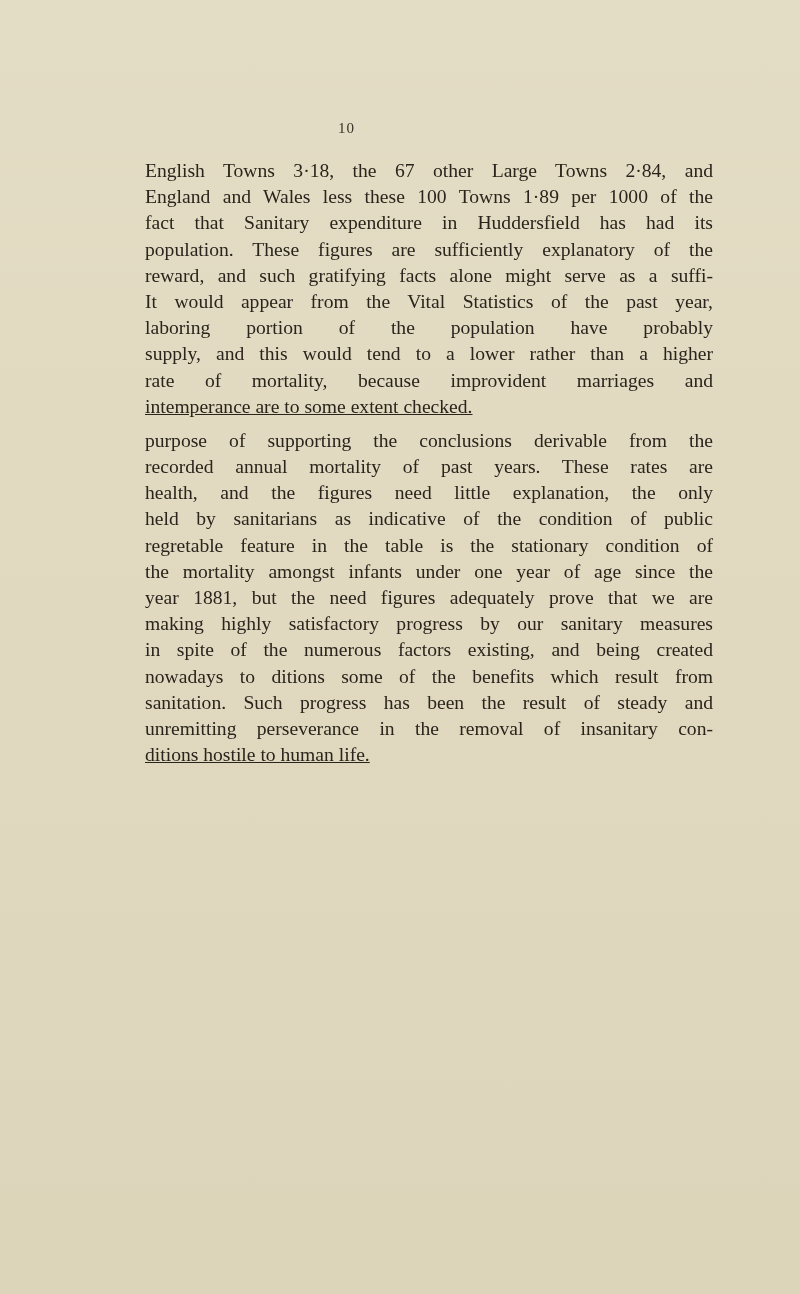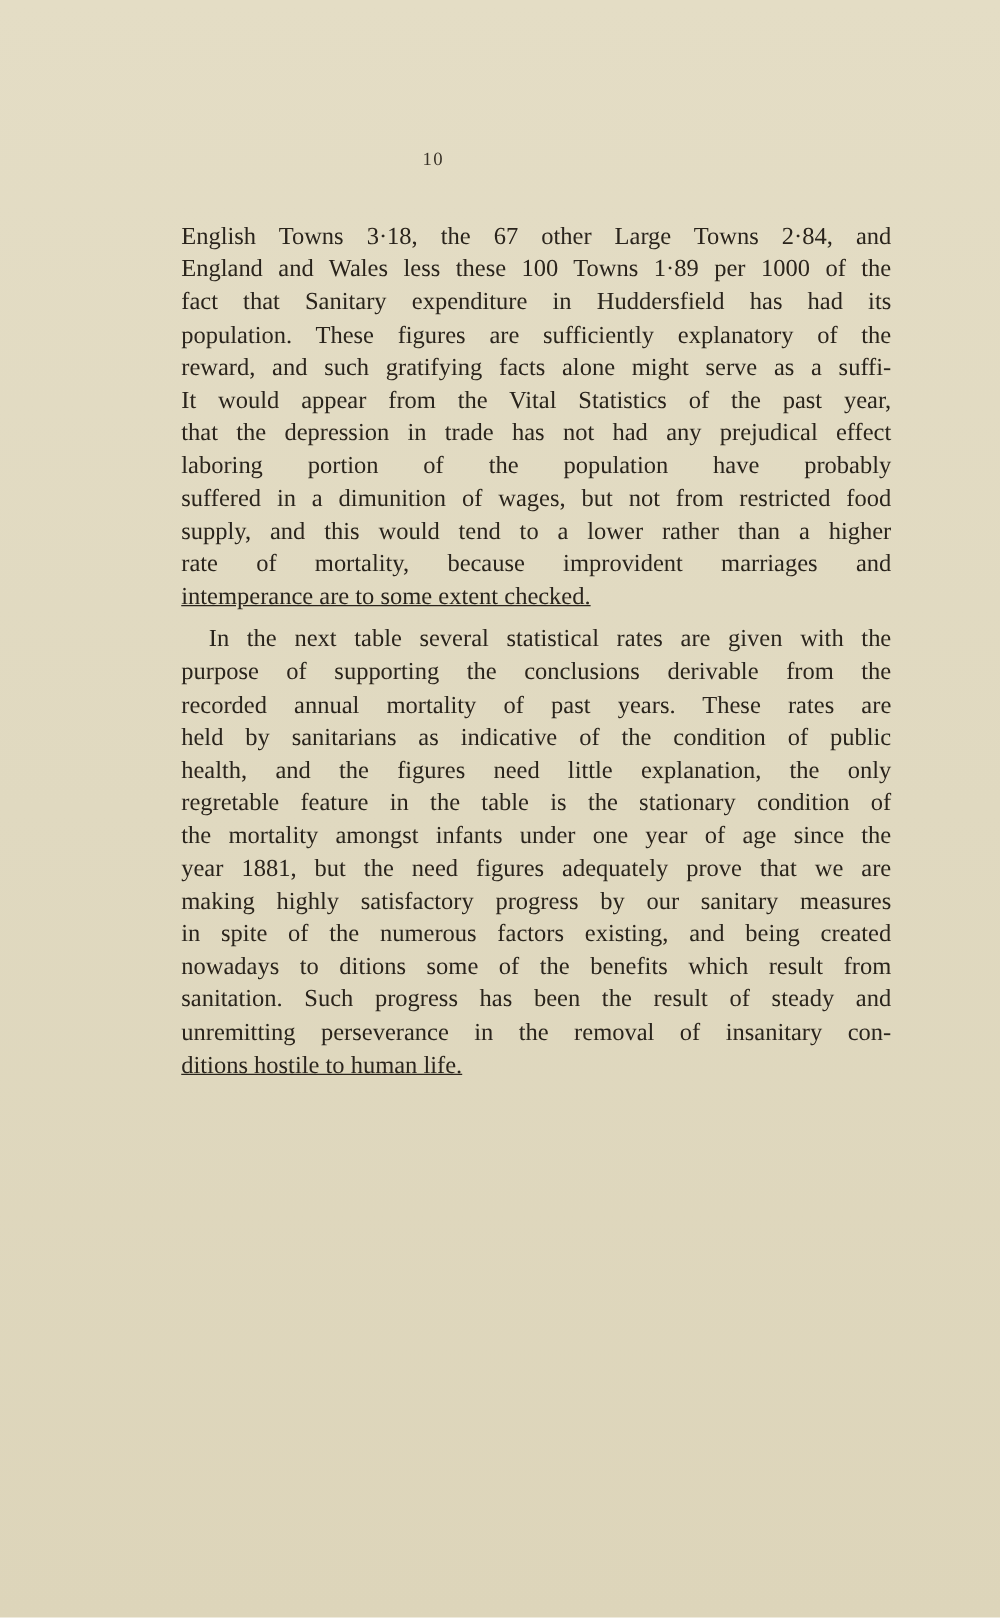--- a/index.html
+++ b/index.html
@@ -9,21 +9,21 @@
       background: linear-gradient(180deg, #e4ddc5 0%, #e0d9c0 50%, #ddd5ba 100%);
       position: relative; overflow: hidden;
       font-family: "Liberation Serif", "DejaVu Serif", serif;
       color: #2a241c;
     }
     .page-number {
       position: absolute; top: 120px; left: 0; width: 693px;
       text-align: center; font-size: 15px; letter-spacing: 1px; color: #3a3328;
     }
     .body-text {
-      position: absolute; top: 158px; left: 145px; width: 568px; margin-top: 19px;
+      position: absolute; top: 158px; left: 145px; width: 568px;
     }
     .line {
       display: block; height: 26.2px; line-height: 26.2px;
       font-size: 19.6px;
       text-align: justify; text-align-last: justify;
       white-space: nowrap; overflow: visible;
     }
     .line.last { text-align-last: left; text-decoration: underline; }
     .line.indent { padding-left: 22px; }
     .para-gap { height: 8px; }
@@ -34,34 +34,31 @@
 <div class="page-number">10</div>
 
 <div class="body-text">
   <div class="paragraph">
     <span class="line">English Towns 3·18, the 67 other Large Towns 2·84, and</span>
     <span class="line">England and Wales less these 100 Towns 1·89 per 1000 of the</span>
     <span class="line">fact that Sanitary expenditure in Huddersfield has had its</span>
     <span class="line">population. These figures are sufficiently explanatory of the</span>
     <span class="line">reward, and such gratifying facts alone might serve as a suffi-</span>
     <span class="line">It would appear from the Vital Statistics of the past year,</span>
-    <span class="line">that the depression in trade has not had any prejudical effect</span>
     <span class="line">laboring portion of the population have probably</span>
-    <span class="line">suffered in a dimunition of wages, but not from restricted food</span>
     <span class="line">supply, and this would tend to a lower rather than a higher</span>
     <span class="line">rate of mortality, because improvident marriages and</span>
     <span class="line last">intemperance are to some extent checked.</span>
   </div>
   <div class="para-gap"></div>
   <div class="paragraph">
-    <span class="line indent">In the next table several statistical rates are given with the</span>
     <span class="line">purpose of supporting the conclusions derivable from the</span>
     <span class="line">recorded annual mortality of past years. These rates are</span>
+    <span class="line">health, and the figures need little explanation, the only</span>
     <span class="line">held by sanitarians as indicative of the condition of public</span>
-    <span class="line">health, and the figures need little explanation, the only</span>
     <span class="line">regretable feature in the table is the stationary condition of</span>
     <span class="line">the mortality amongst infants under one year of age since the</span>
     <span class="line">year 1881, but the need figures adequately prove that we are</span>
     <span class="line">making highly satisfactory progress by our sanitary measures</span>
     <span class="line">in spite of the numerous factors existing, and being created</span>
     <span class="line">nowadays to ditions some of the benefits which result from</span>
     <span class="line">sanitation. Such progress has been the result of steady and</span>
     <span class="line">unremitting perseverance in the removal of insanitary con-</span>
     <span class="line last">ditions hostile to human life.</span>
   </div>

